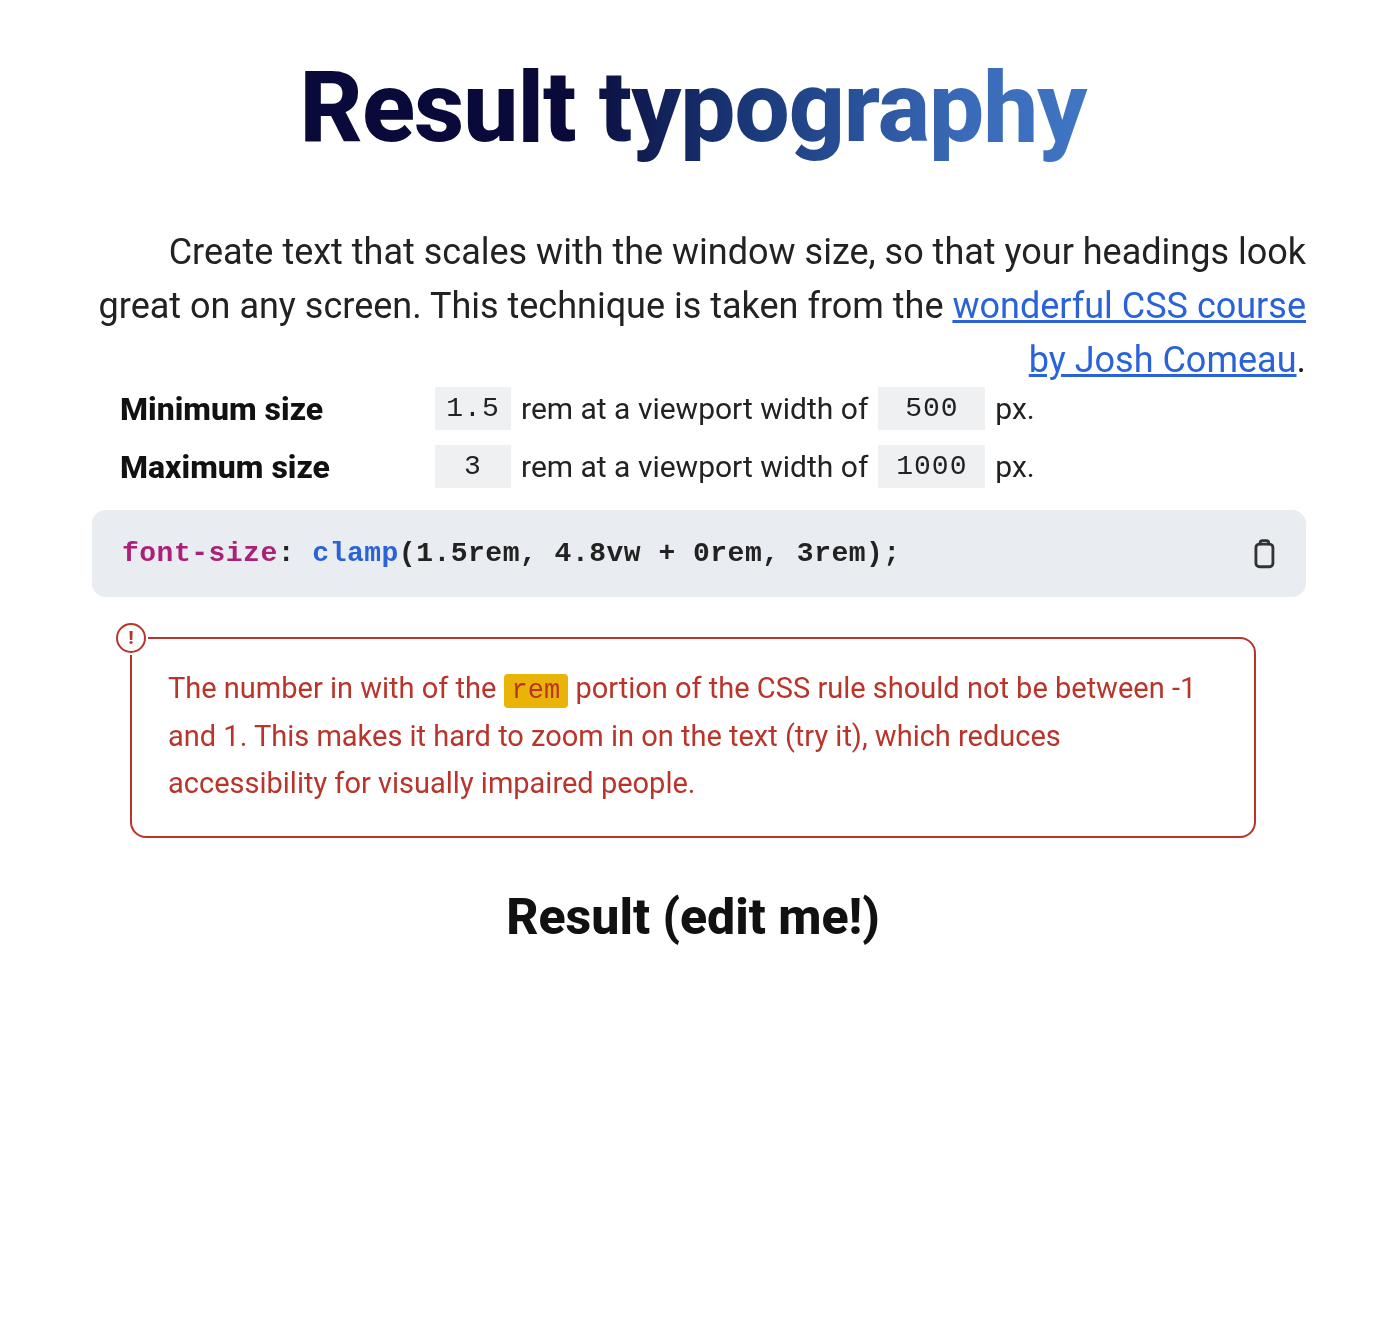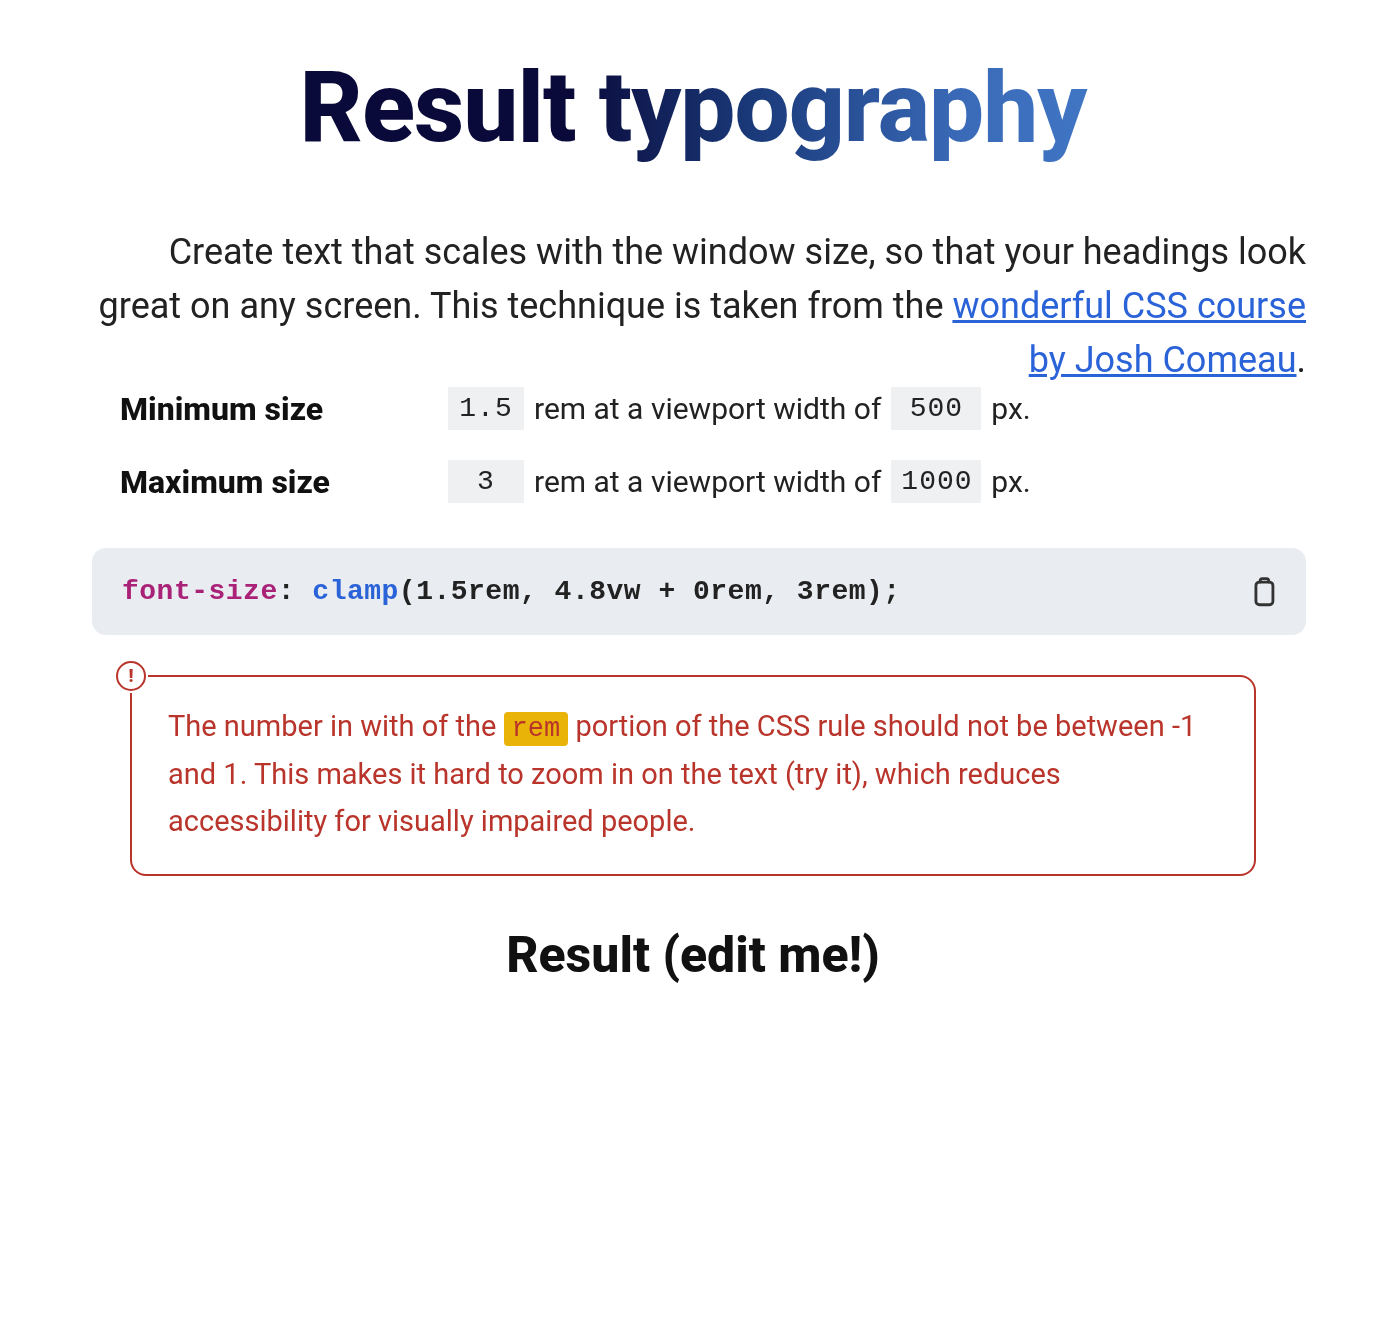--- a/index.html
+++ b/index.html
@@ -31,22 +31,23 @@
     .intro a {
       color: #2a62d8;
       text-decoration: underline;
     }
     .controls {
       display: grid;
       grid-template-columns: 300px 1fr;
       row-gap: 30px;
       column-gap: 28px;
       align-items: center;
-      margin-bottom: 45px;
+      margin-bottom: 22px;
       padding-left: 40px;
+      gap: 15px;
     }
     .control-label {
       font-size: 32px;
       font-weight: 800;
       color: #111;
     }
     .control-value {
       font-size: 30px;
       color: #222;
       display: flex;
@@ -58,21 +59,21 @@
       font-family: "SFMono-Regular", Consolas, "Liberation Mono", Menlo, monospace;
       font-size: 28px;
       background: #eef0f2;
       border: none;
       padding: 6px 10px;
       text-align: center;
       color: #222;
       letter-spacing: 1px;
       width: 76px;
     }
-    .num-input.wide { width: 90px; }
+    .num-input.wide { width: 107px; }
     .code-block {
       background: #e9ecf0;
       border-radius: 14px;
       padding: 28px 30px;
       font-family: "SFMono-Regular", Consolas, "Liberation Mono", Menlo, monospace;
       font-size: 28px;
       font-weight: 700;
       position: relative;
       margin-bottom: 40px;
       letter-spacing: 0.5px;

